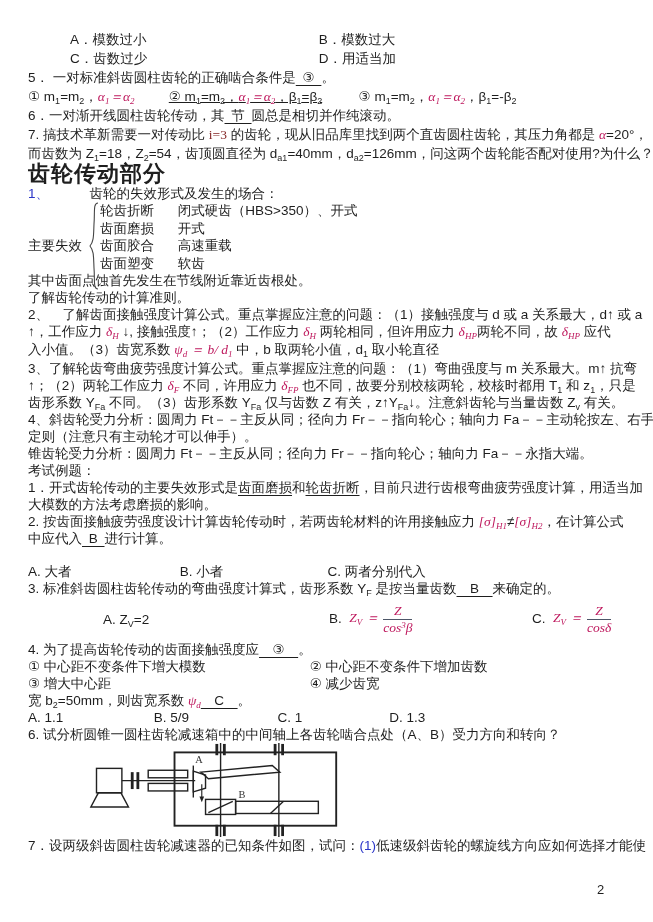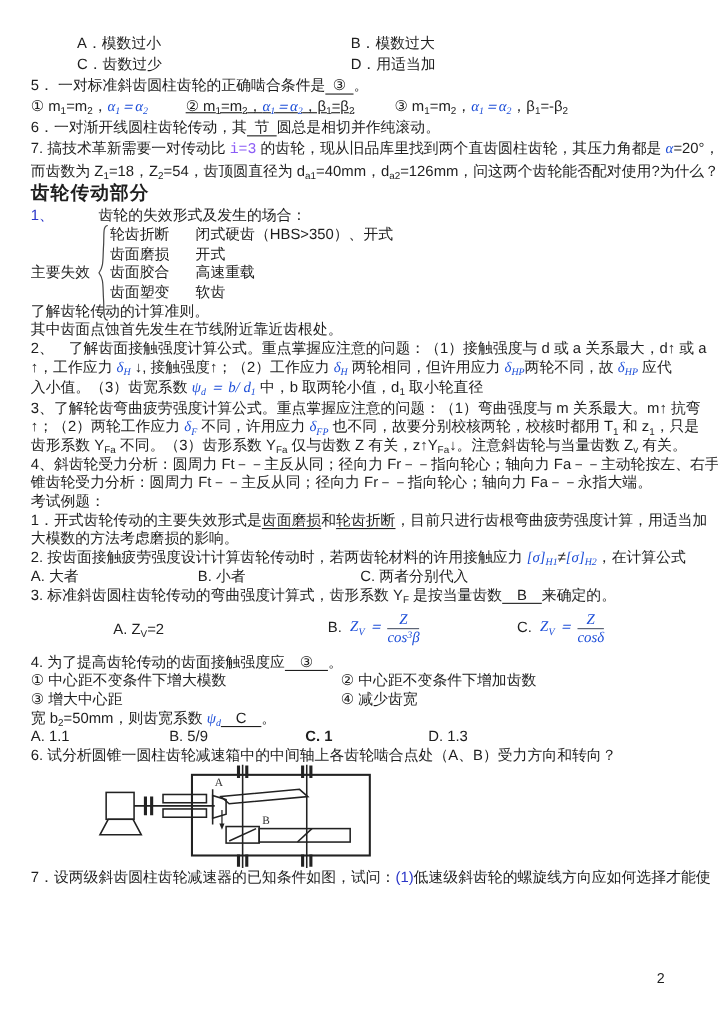--- a/index.html
+++ b/index.html
@@ -2,46 +2,46 @@
 <html><head>
 <meta charset="utf-8">
 <style>
   html,body{margin:0;padding:0;background:#e8e8e8;}
   .page{position:relative;width:653px;height:922px;background:#ffffff;overflow:hidden;
         font-family:"Liberation Sans","DejaVu Sans",sans-serif;color:#1e1e1e;font-size:13.5px;}
   .content{position:absolute;left:28px;top:30px;width:610px;}
   .line{line-height:17px;min-height:17px;white-space:nowrap;}
   .t19{line-height:19px;min-height:19px;}
   .ind42{padding-left:42px;}
-  .heading{font-size:17px;font-weight:bold;line-height:22px;letter-spacing:1px;font-family:Liberation Serif, serif;}
+  .heading{font-size:22px;font-weight:bold;line-height:22px;letter-spacing:1px;font-family:Liberation Serif, serif;}
   sub{font-size:9px;vertical-align:-3px;line-height:0;}
   sup{font-size:9px;vertical-align:4px;line-height:0;}
   u{text-underline-offset:3px;}
-  .eq{color:#1d4ed8;font-style:italic;font-family:"Liberation Serif","DejaVu Serif",serif;}
-  .maroon{color:#8b5cf6;font-family:Liberation Mono, monospace;}
+  .eq{color:#be185d;font-style:italic;font-family:"Liberation Serif","DejaVu Serif",serif;}
+  .maroon{color:#7f1d1d;font-family:Liberation Serif, serif;}
   .blue{color:#2a35c8;}
   b{font-weight:bold;}
   
   .colA{display:inline-block;min-width:245px;}
   .o1{display:inline-block;min-width:137px;}
   .o2{display:inline-block;min-width:186px;text-decoration:underline;}
-  .eo1{display:inline-block;min-width:148px;}
+  .eo1{display:inline-block;min-width:148px;margin-top:16px;}
   .eo2{display:inline-block;min-width:144px;}
   .xo1{display:inline-block;min-width:278px;}
   .po1{display:inline-block;min-width:122px;}
   .po2{display:inline-block;min-width:120px;}
-  .po3{display:inline-block;min-width:108px;font-weight:bold;}
+  .po3{display:inline-block;min-width:108px;}
   
   .failure-block{position:relative;padding-left:72px;}
   .fl-label{position:absolute;left:0;top:35px;}
   .brace{position:absolute;left:60px;top:0;}
   .frow{line-height:17.5px;white-space:nowrap;}
   .fc1{display:inline-block;min-width:74px;}
   
-  .formula-row{padding-left:75px;height:44px;display:flex;align-items:center;}
+  .formula-row{padding-left:75px;height:44px;display:flex;align-items:center;gap:31px;}
   .fo{display:inline-block;}
   .fo-a{min-width:195px;}
   .fo-b{min-width:172px;}
   .frac{display:inline-block;text-align:center;vertical-align:middle;margin-left:4px;}
   .frac .num{display:block;border-bottom:1px solid #4d5668;padding:0 6px 1px 6px;line-height:14px;}
   .frac .den{display:block;padding-top:1px;line-height:14px;}
   .lh20{line-height:20px;min-height:20px;}
   .figure-wrap{margin-left:42px;height:94px;}
   .page-number{position:absolute;left:597px;top:882px;font-size:13px;color:#1e1e1e;}
   svg text{font-family:"Liberation Serif","DejaVu Serif",serif;}
@@ -90,36 +90,38 @@
       <div class="frow">
         <span class="fc1">齿面胶合</span>
         <span>高速重载</span>
       </div>
       <div class="frow">
         <span class="fc1">齿面塑变</span>
         <span>软齿</span>
       </div>
     </div>
 
+    <div class="line">其中齿面点蚀首先发生在节线附近靠近齿根处。</div>
     <div class="line">了解齿轮传动的计算准则。</div>
-    <div class="line">其中齿面点蚀首先发生在节线附近靠近齿根处。</div>
 
     <div class="line">2、 了解齿面接触强度计算公式。重点掌握应注意的问题：（1）接触强度与 d 或 a 关系最大，d↑ 或 a</div>
     <div class="line">↑，工作应力 <span class="eq">δ<sub>H</sub></span> ↓, 接触强度↑；（2）工作应力 <span class="eq">δ<sub>H</sub></span> 两轮相同，但许用应力 <span class="eq">δ<sub>HP</sub></span>两轮不同，故 <span class="eq">δ<sub>HP</sub></span> 应代</div>
     <div class="line lh20">入小值。（3）齿宽系数 <span class="eq">ψ<sub>d</sub> ＝ b/ d<sub>1</sub></span> 中，b 取两轮小值，d<sub>1</sub> 取小轮直径</div>
     <div class="line">3、了解轮齿弯曲疲劳强度计算公式。重点掌握应注意的问题：（1）弯曲强度与 m 关系最大。m↑ 抗弯</div>
     <div class="line">↑；（2）两轮工作应力 <span class="eq">δ<sub>F</sub></span> 不同，许用应力 <span class="eq">δ<sub>FP</sub></span> 也不同，故要分别校核两轮，校核时都用 T<sub>1</sub> 和 z<sub>1</sub>，只是</div>
     <div class="line">齿形系数 Y<sub>Fa</sub> 不同。（3）齿形系数 Y<sub>Fa</sub> 仅与齿数 Z 有关，z↑Y<sub>Fa</sub>↓。注意斜齿轮与当量齿数 Z<sub>v</sub> 有关。</div>
     <div class="line">4、斜齿轮受力分析：圆周力 Ft－－主反从同；径向力 Fr－－指向轮心；轴向力 Fa－－主动轮按左、右手</div>
+    <div class="line">定则（注意只有主动轮才可以伸手）。</div>
     <div class="line">锥齿轮受力分析：圆周力 Ft－－主反从同；径向力 Fr－－指向轮心；轴向力 Fa－－永指大端。</div>
 
     <div class="line">考试例题：</div>
     <div class="line">1．开式齿轮传动的主要失效形式是<u>齿面磨损</u>和<u>轮齿折断</u>，目前只进行齿根弯曲疲劳强度计算，用适当加</div>
     <div class="line">大模数的方法考虑磨损的影响。</div>
     <div class="line">2. 按齿面接触疲劳强度设计计算齿轮传动时，若两齿轮材料的许用接触应力 <span class="eq">[σ]<sub>H1</sub></span>≠<span class="eq">[σ]<sub>H2</sub></span>，在计算公式</div>
+    <div class="line">中应代入<u> B </u>进行计算。</div>
     <div class="line">
       <span class="eo1">A. 大者</span>
       <span class="eo2">B. 小者</span>
       <span>C. 两者分别代入</span>
     </div>
     <div class="line">3. 标准斜齿圆柱齿轮传动的弯曲强度计算式，齿形系数 Y<sub>F</sub> 是按当量齿数<u> B </u>来确定的。</div>
 
     <div class="formula-row">
       <span class="fo fo-a">A. Z<sub>V</sub>=2</span>
       <span class="fo fo-b">

